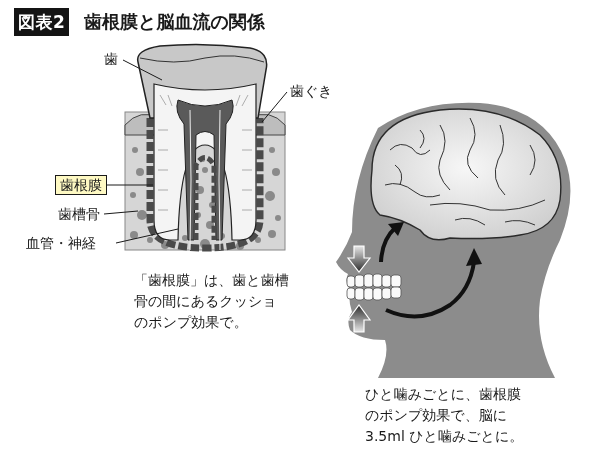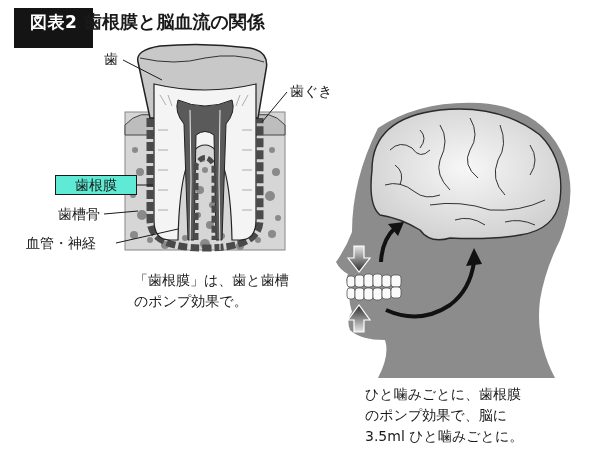--- a/index.html
+++ b/index.html
@@ -1,23 +1,23 @@
 <!DOCTYPE html>
 <html><head>
 <meta charset="utf-8">
 <style>
   html, body { margin: 0; padding: 0; background: #ffffff; }
   body { width: 600px; height: 450px; position: relative; overflow: hidden;
          font-family: "DejaVu Sans", sans-serif; color: #1a1a1a; }
   .abs { position: absolute; }
-  .fig-badge { left: 14px; top: 8px; height: 40px; padding: 0 16px; background: #141414; color: #fff;
+  .fig-badge { left: 14px; top: 8px; height: 28px; padding: 0 4px; background: #141414; color: #fff;
                font-size: 17px; font-weight: bold; line-height: 28px; letter-spacing: 0.5px; }
   .fig-title { left: 84px; top: 9px; font-size: 18px; line-height: 26px; color: #1a1a1a; font-weight: bold; }
   .lbl { font-size: 14px; line-height: 18px; color: #1a1a1a; white-space: nowrap; }
-  .boxed { border: 1.5px solid #1a1a1a; padding: 0 19px; background: #5eead4; text-align: right; }
+  .boxed { border: 1.5px solid #1a1a1a; padding: 0 4px; background: #fef9c3; text-align: right; }
   .caption { font-size: 14px; line-height: 21px; color: #1a1a1a; margin-left: 12px; }
   svg { position: absolute; left: 0; top: 0; }
 </style>
 </head>
 <body>
 
 <div class="abs fig-badge">図表2</div>
 <div class="abs fig-title">歯根膜と脳血流の関係</div>
 
 <svg width="600" height="450" viewBox="0 0 600 450">
@@ -162,20 +162,21 @@
 </svg>
 
 <div class="abs lbl" style="left:104px; top:50px;">歯</div>
 <div class="abs lbl" style="left:290px; top:82px;">歯ぐき</div>
 <div class="abs lbl boxed" style="left:55px; top:175px;">歯根膜</div>
 <div class="abs lbl" style="left:58px; top:205px;">歯槽骨</div>
 <div class="abs lbl" style="left:26px; top:234px;">血管・神経</div>
 
 <div class="abs caption" style="left:122px; top:270px;">
   <div>「歯根膜」は、歯と歯槽</div>
+  <div>骨の間にあるクッショ</div>
   <div>のポンプ効果で。</div>
 </div>
 
 <div class="abs caption" style="left:353px; top:384px;">
   <div>ひと噛みごとに、歯根膜</div>
   <div>のポンプ効果で、脳に</div>
   <div>3.5ml ひと噛みごとに。</div>
 </div>
 
 </body></html>

